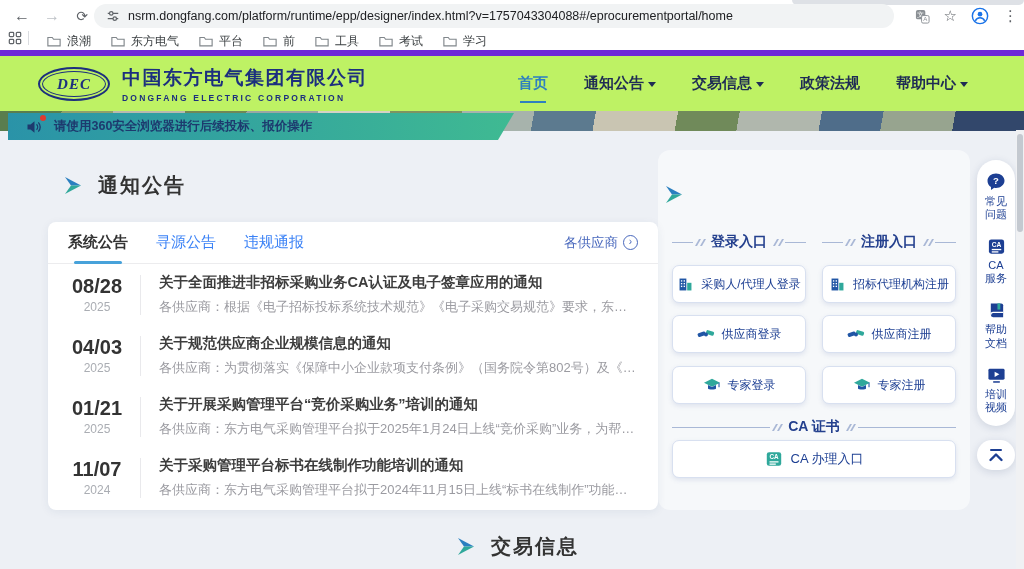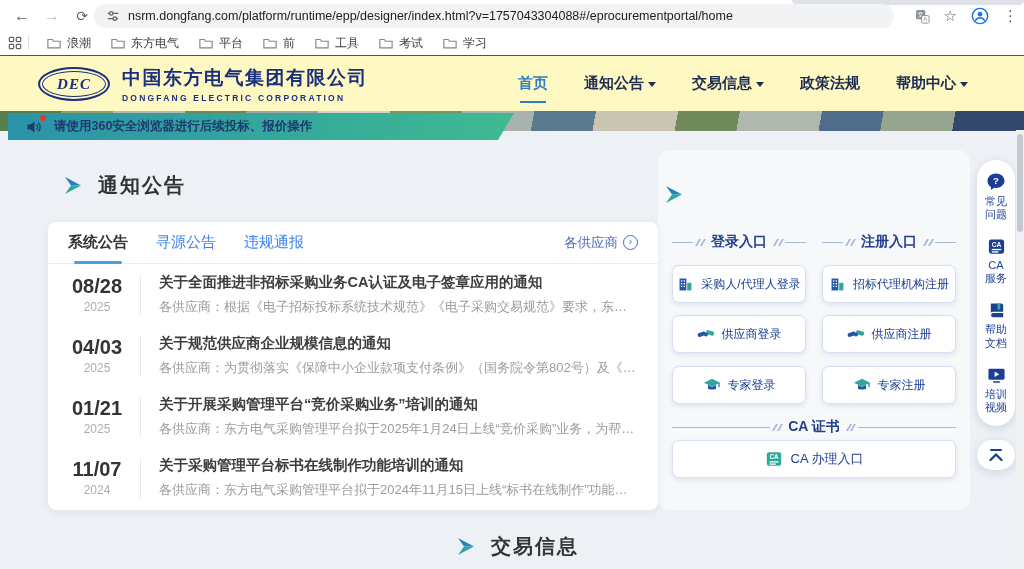--- a/index.html
+++ b/index.html
@@ -10,27 +10,27 @@
   
   .toolbar { position:absolute; left:0; top:0; width:1024px; height:31px; background:#ffffff; z-index:40; }
   .tab-remnant { position:absolute; left:792px; top:0; width:232px; height:5px; background:#dee1e6; border-radius:0 0 6px 6px; }
   .nav-btn { position:absolute; top:4px; width:24px; height:24px; display:flex; align-items:center; justify-content:center; font-size:16px; color:#5f6368; border-radius:50%; }
   .nav-btn.disabled { color:#bdc1c6; }
   .url-pill { position:absolute; left:94px; top:4px; width:800px; height:24px; border-radius:12px; background:#f1f3f4; display:flex; align-items:center; padding:0 12px; gap:8px; }
   .url-text { font-size:12.5px; color:#202124; white-space:nowrap; overflow:hidden; }
   .tb-right { position:absolute; right:6px; top:4px; height:24px; display:flex; align-items:center; gap:14px; }
   .tb-ico { color:#5f6368; font-size:15px; display:flex; align-items:center; justify-content:center; }
 
-  .bookmarks { position:absolute; left:0; top:31px; width:1024px; height:25px; background:#ffffff; border-bottom:1px solid #6d28d9; z-index:40; display:flex; align-items:center; }
+  .bookmarks { position:absolute; left:0; top:31px; width:1024px; height:25px; background:#ffffff; border-bottom:6px solid #6d28d9; z-index:40; display:flex; align-items:flex-start; }
   .bm-sep { width:1px; height:14px; background:#dadce0; margin:0 8px 0 6px; }
   .bm-chip { display:flex; align-items:center; gap:6px; padding:0 10px; height:20px; border-radius:10px; }
   .bm-label { font-size:12px; color:#3c4043; white-space:nowrap; }
 
   
-  .siteheader { position:absolute; left:0; top:56px; width:1024px; height:55px; background:#fef9c3; z-index:30; }
+  .siteheader { position:absolute; left:0; top:56px; width:1024px; height:55px; background:#bef264; z-index:30; }
   .logo-oval { position:absolute; left:38px; top:11px; width:72px; height:34px; border:2px solid #1c2f7e; border-radius:50%; display:flex; align-items:center; justify-content:center; }
   .logo-oval .inner { width:64px; height:26px; border:1.5px solid #1c2f7e; border-radius:50%; display:flex; align-items:center; justify-content:center; }
   .logo-text { font-family:"Liberation Serif","DejaVu Serif",serif; font-style:italic; font-weight:bold; font-size:15px; color:#1c2f7e; letter-spacing:1px; }
   .company { position:absolute; left:122px; top:9px; }
   .company-cn { font-size:19px; font-weight:bold; color:#1c2f7e; letter-spacing:1.5px; }
   .company-en { font-size:8.5px; font-weight:bold; color:#1c2f7e; letter-spacing:2.2px; margin-top:2px; }
   .main-nav { position:absolute; right:56px; top:0; height:55px; display:flex; align-items:center; gap:36px; }
   .nav-item { font-size:15px; font-weight:bold; color:#1f2c54; display:flex; align-items:center; gap:4px; position:relative; padding:6px 0; cursor:pointer; }
   .nav-item.active { color:#2e80c0; }
   .nav-item.active::after { content:""; position:absolute; left:2px; right:2px; bottom:-4px; height:2px; background:#2e80c0; }

